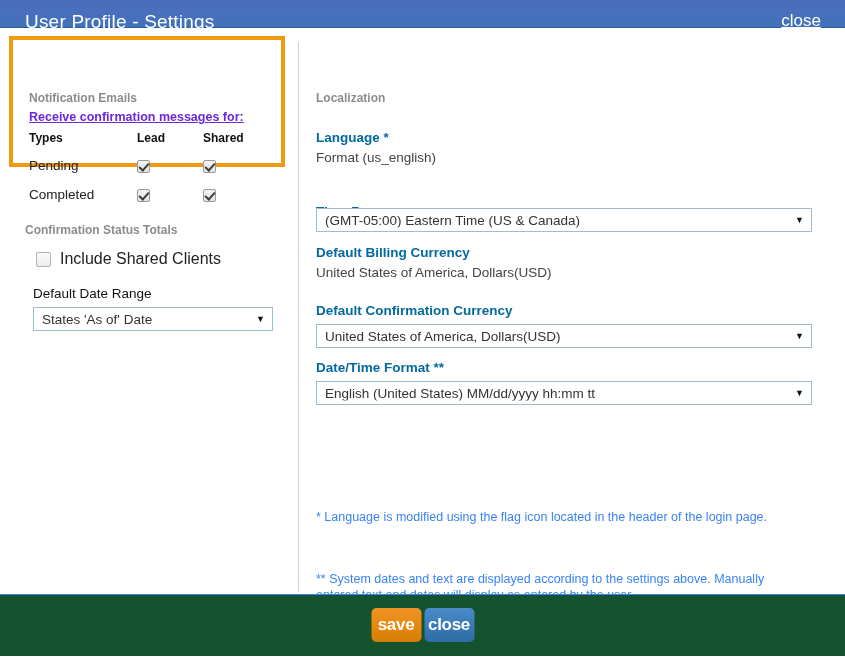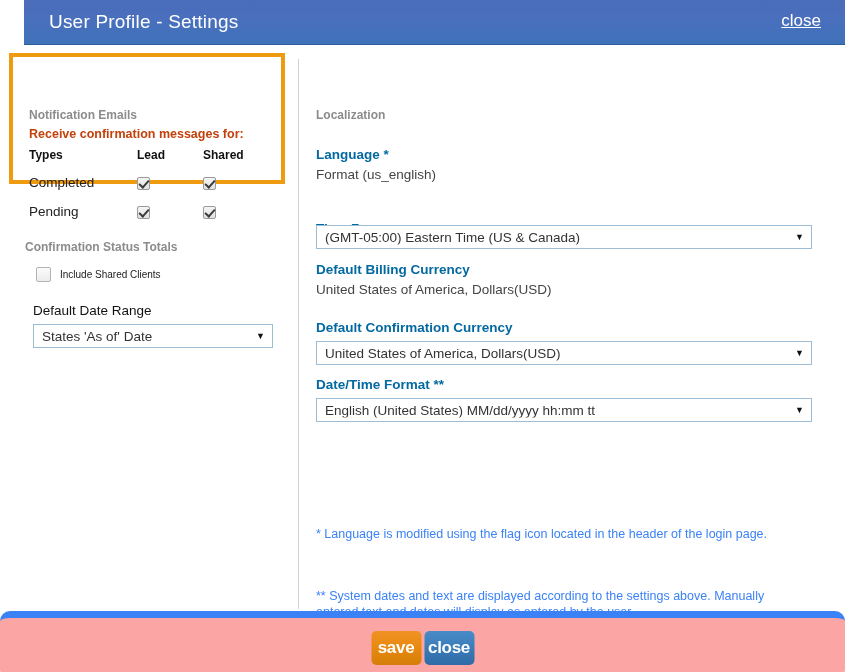--- a/index.html
+++ b/index.html
@@ -12,25 +12,24 @@
     background: #ffffff;
     font-family: "Liberation Sans", sans-serif;
     font-size: 13px;
     color: #222222;
     overflow: hidden;
   }
 
   
   .titlebar {
     position: relative;
-    height: 45px;
+    height: 28px;
     background: linear-gradient(to bottom, #4b6cb9 0%, #4a6fbd 40%, #3f72b9 100%);
     border-bottom: 1px solid #2d5a9a;
     box-sizing: border-box;
-    margin-left: 24px;
   }
   .titlebar-title {
     position: absolute;
     left: 25px;
     top: 11px;
     color: #ffffff;
     font-size: 19px;
     font-weight: 400;
     letter-spacing: .2px;
     white-space: nowrap;
@@ -79,24 +78,25 @@
     box-sizing: border-box;
   }
 
   .sec-head {
     color: #8c8c8c;
     font-size: 12px;
     font-weight: bold;
     white-space: nowrap;
   }
   .sec-sub {
-    color: #c2410c;
+    color: #6d28d9;
     font-size: 12.5px;
     font-weight: bold;
     white-space: nowrap;
+    text-decoration: underline;
   }
 
   .nm-title { position: absolute; left: 29px; top: 63px; }
   .nm-sub   { position: absolute; left: 29px; top: 82px; }
 
   .tbl {
     position: absolute;
     left: 29px;
     top: 103px;
     border-collapse: collapse;
@@ -151,21 +151,21 @@
   .inc-row {
     position: absolute;
     left: 36px;
     top: 222px;
     display: flex;
     align-items: center;
     gap: 9px;
   }
   .inc-row .cbx { width: 15px; height: 15px; }
   .inc-label {
-    font-size: 10px;
+    font-size: 16px;
     color: #222;
     white-space: nowrap;
   }
 
   .ddr-title {
     position: absolute;
     left: 33px;
     top: 258px;
     font-size: 13.5px;
     font-weight: normal;
@@ -260,23 +260,22 @@
     color: #3b82f6;
     line-height: 16px;
   }
   .note-1 { top: 481px; }
   .note-2 { top: 543px; }
 
   
   .footer {
     position: relative;
     height: 61px;
-    background: #fca5a5;
-    border-top: 7px solid #3b82f6;
-    border-radius: 10px;
+    background: #14532d;
+    border-top: 1px solid #3b82f6;
   }
   .footer-btns {
     position: absolute;
     left: 50%;
     top: 13px;
     transform: translateX(-50%);
     display: flex;
     gap: 3px;
   }
   .btn {
@@ -323,26 +322,26 @@
     <table class="tbl">
       <thead>
         <tr>
           <th class="col-type">Types</th>
           <th class="col-lead">Lead</th>
           <th class="col-shared">Shared</th>
         </tr>
       </thead>
       <tbody>
         <tr>
-          <td>Completed</td>
+          <td>Pending</td>
           <td><span class="cbx checked"></span></td>
           <td><span class="cbx checked"></span></td>
         </tr>
         <tr>
-          <td>Pending</td>
+          <td>Completed</td>
           <td><span class="cbx checked"></span></td>
           <td><span class="cbx checked"></span></td>
         </tr>
       </tbody>
     </table>
 
     <div class="sec-head cst-title">Confirmation Status Totals</div>
 
     <div class="inc-row">
       <span class="cbx plain"></span>

